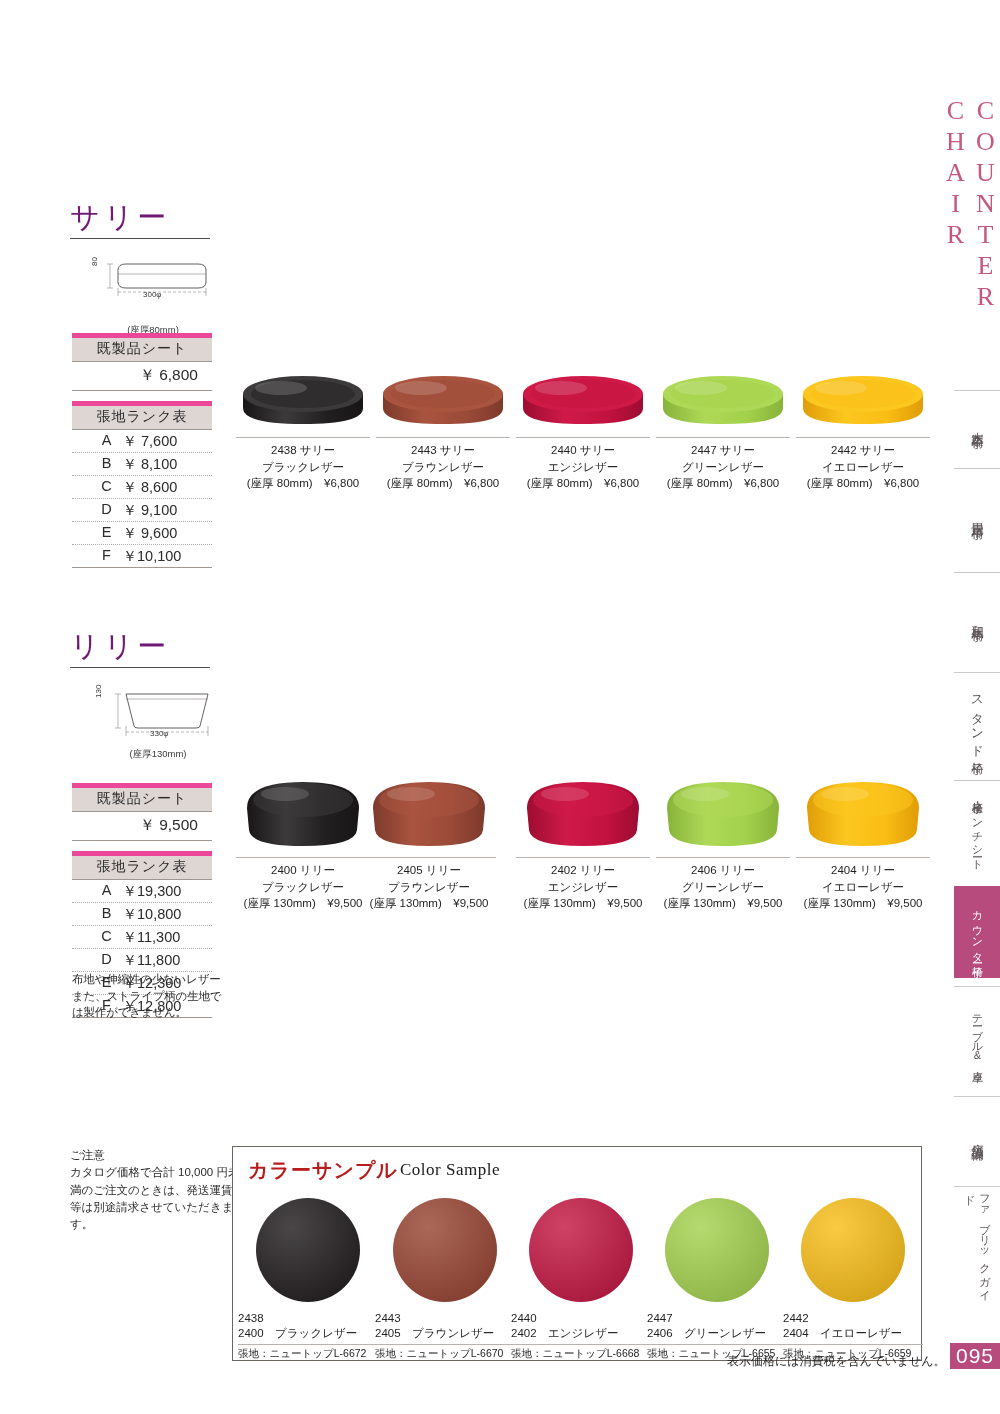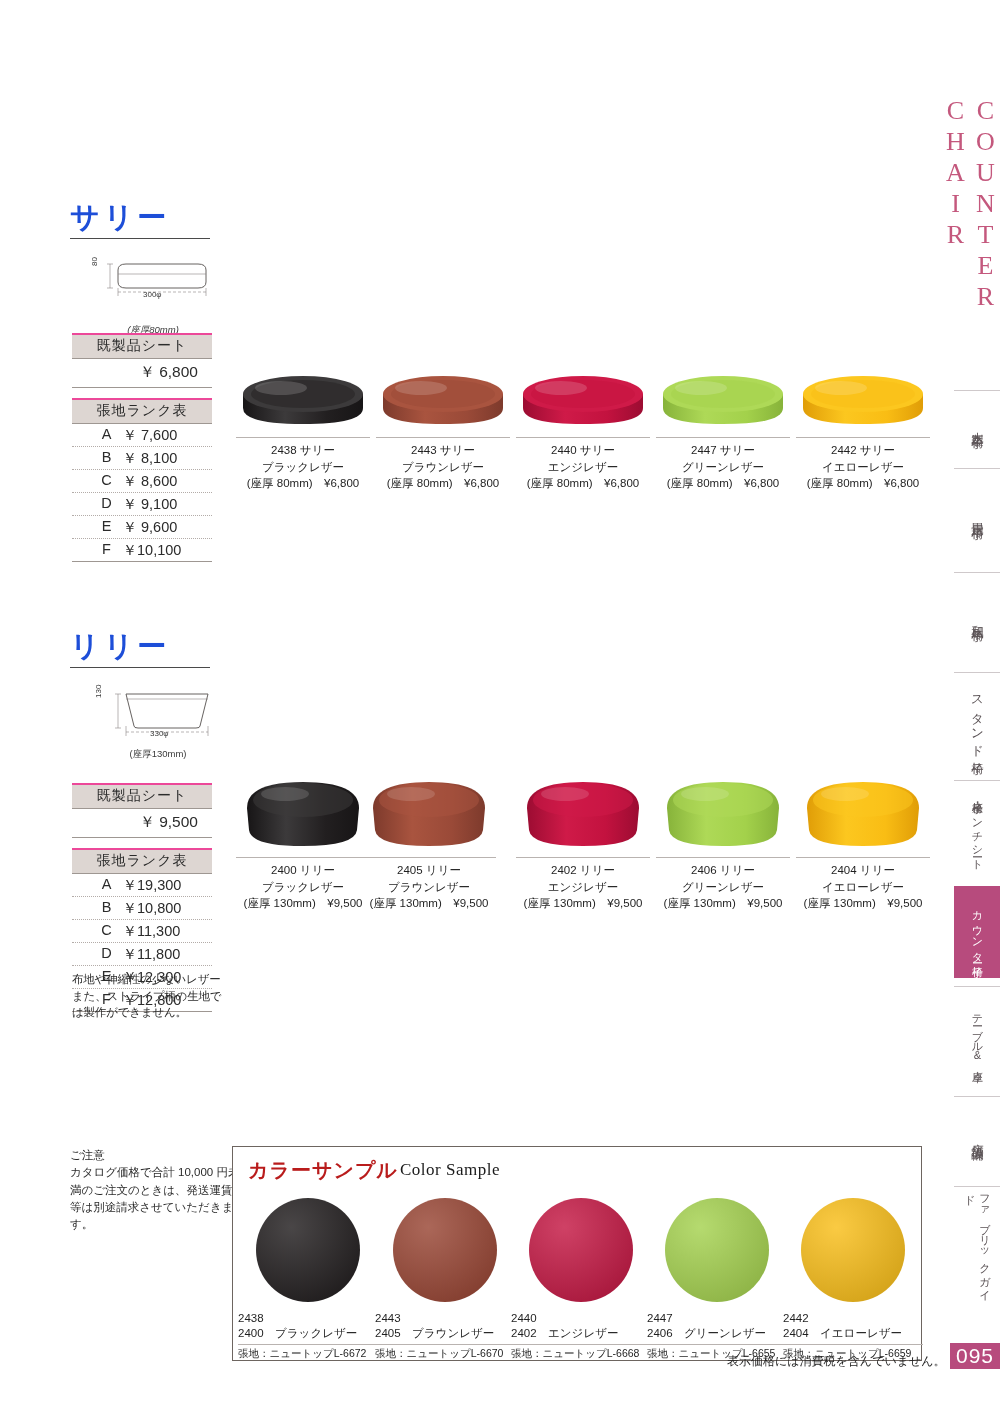--- a/index.html
+++ b/index.html
@@ -28,40 +28,40 @@
     border-top:1px solid #cfc9cb;
     box-sizing:border-box;
   }
   .rail-tab.active{background:#b74b7d;color:#ffffff;border-top:none;}
   .rail-tab.small{font-size:11px;letter-spacing:1px;}
 
   
   .sect-title{
     position:absolute;
     font-family:"DejaVu Sans","Liberation Sans",sans-serif;
-    font-size:29px;font-weight:700;letter-spacing:4px;color:#1d4ed8;
+    font-size:29px;font-weight:400;letter-spacing:4px;color:#701a75;
   }
   .sect-rule{position:absolute;height:1px;background:#4a4a4a;width:140px;}
 
   
   .dim-wrap{position:absolute;}
   .dim-cap{
     text-align:center;font-size:9.5px;color:#3a3a3a;margin-top:4px;
     letter-spacing:0px;
   }
   .dim-sub{
     position:absolute;font-size:8px;color:#3a3a3a;
   }
 
   
   .spec{position:absolute;width:140px;}
   .spec .hdr{
     background:#ddd6d2;text-align:center;font-size:14px;color:#2b2b2b;
     padding:2px 0 3px;letter-spacing:1px;
-    border-top:2px solid #ec4899;border-bottom:1px solid #9e9792;
+    border-top:5px solid #ec4899;border-bottom:1px solid #9e9792;
   }
   .spec .price-main{
     text-align:right;font-size:15.5px;padding:3px 14px 4px 0;color:#2b2b2b;
     border-bottom:1px solid #9e9792;
   }
   .spec .gap{height:10px;}
   .spec .row{
     display:flex;justify-content:center;gap:9px;
     font-size:14.5px;color:#2b2b2b;padding:1.5px 0;
     border-bottom:1px dotted #b3aca8;
@@ -152,21 +152,21 @@
     <line x1="30" y1="22" x2="118" y2="22" stroke="#8b8583" stroke-width="0.6"></line>
     <line x1="22" y1="12" x2="22" y2="36" stroke="#8b8583" stroke-width="0.6"></line>
     <line x1="19" y1="12" x2="25" y2="12" stroke="#8b8583" stroke-width="0.6"></line>
     <line x1="19" y1="36" x2="25" y2="36" stroke="#8b8583" stroke-width="0.6"></line>
     <line x1="30" y1="40" x2="118" y2="40" stroke="#8b8583" stroke-width="0.6" stroke-dasharray="3,2"></line>
     <line x1="30" y1="36" x2="30" y2="44" stroke="#8b8583" stroke-width="0.6"></line>
     <line x1="118" y1="36" x2="118" y2="44" stroke="#8b8583" stroke-width="0.6"></line>
   </svg>
   <div class="dim-sub" style="left:2px;top:14px;transform:rotate(-90deg);transform-origin:left top;">80</div>
   <div class="dim-sub" style="left:55px;top:38px;">300φ</div>
-  <div class="dim-cap" style="margin-top:16px;width:130px;font-style:italic;">(座厚80mm)</div>
+  <div class="dim-cap" style="margin-top:16px;width:130px;">(座厚80mm)</div>
 </div>
 
 <div class="spec" style="left:72px;top:333px;">
   <div class="hdr">既製品シート</div>
   <div class="price-main">￥ 6,800</div>
   <div class="gap"></div>
   <div class="hdr">張地ランク表</div>
   <div id="ranks-0">
       <div class="row">
         <span class="rk">A</span>

